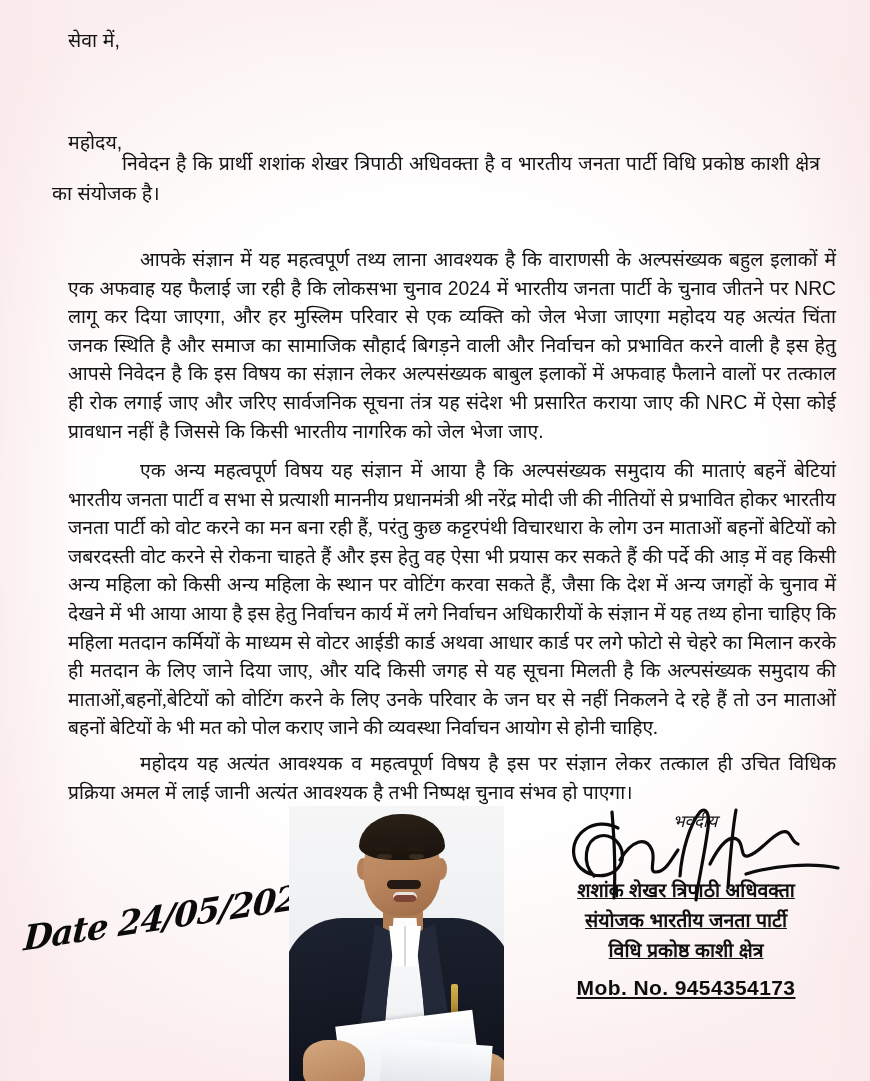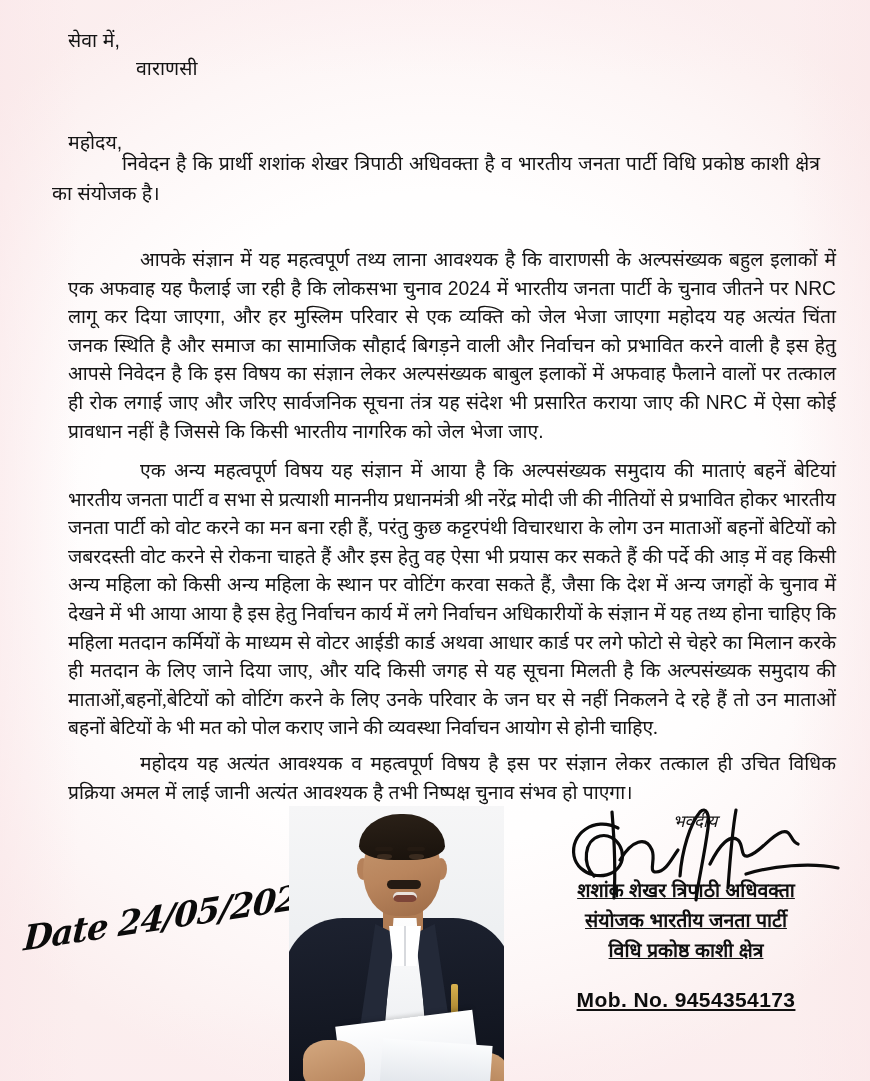--- a/index.html
+++ b/index.html
@@ -146,21 +146,21 @@
     line-height: 30px;
     font-weight: 700;
     color: #101010;
     white-space: nowrap;
   }
   .sign-mob {
     font-size: 21px;
     line-height: 30px;
     font-weight: 700;
     color: #0d0d0d;
-    margin-top: 20px;
+    margin-top: 8px;
     letter-spacing: 0.4px;
   }
 
   
   .photo-inset {
     position: absolute;
     left: 289px;
     top: 806px;
     width: 215px;
     height: 275px;
@@ -291,21 +291,20 @@
 </head>
 <body>
 
 <div class="page">
   <div class="paper-texture"></div>
 
   <div class="doc-body">
 
     <div class="addr-block">
       <div class="line">सेवा में,</div>
-      <div class="line indent1">वाराणसी</div>
     </div>
 
     <div class="salutation">महोदय,</div>
 
     <div class="intro-para"><span class="first-indent"></span><span>निवेदन है कि प्रार्थी शशांक शेखर त्रिपाठी अधिवक्ता  है व भारतीय जनता पार्टी विधि प्रकोष्ठ  काशी क्षेत्र का संयोजक है।</span></div>
 
     <div class="para" id="para-1"><span class="first-indent"></span><span>आपके संज्ञान में यह महत्वपूर्ण तथ्य लाना आवश्यक है कि वाराणसी के अल्पसंख्यक बहुल इलाकों में  एक अफवाह यह फैलाई जा रही है कि लोकसभा चुनाव 2024 में भारतीय जनता पार्टी के चुनाव जीतने पर NRC लागू कर दिया जाएगा, और हर मुस्लिम परिवार से एक व्यक्ति को जेल भेजा जाएगा महोदय यह अत्यंत चिंता जनक  स्थिति है और समाज का सामाजिक सौहार्द  बिगड़ने वाली और निर्वाचन को प्रभावित करने वाली है इस हेतु आपसे निवेदन है कि इस विषय का संज्ञान लेकर अल्पसंख्यक बाबुल इलाकों में अफवाह फैलाने वालों पर तत्काल ही रोक लगाई जाए और जरिए सार्वजनिक सूचना तंत्र यह संदेश भी प्रसारित कराया जाए की NRC में ऐसा कोई प्रावधान नहीं है जिससे कि किसी भारतीय नागरिक को जेल भेजा जाए.</span></div>
 
     <div class="para" id="para-2"><span class="first-indent"></span><span>एक अन्य महत्वपूर्ण विषय यह संज्ञान में आया है कि अल्पसंख्यक समुदाय की माताएं बहनें बेटियां भारतीय जनता पार्टी व सभा से प्रत्याशी माननीय  प्रधानमंत्री श्री नरेंद्र मोदी जी की नीतियों से प्रभावित होकर भारतीय जनता पार्टी को वोट करने का मन बना रही हैं, परंतु कुछ कट्टरपंथी विचारधारा के लोग उन माताओं बहनों बेटियों को जबरदस्ती वोट करने से रोकना चाहते हैं और इस हेतु वह ऐसा भी प्रयास कर सकते हैं की पर्दे की आड़ में वह किसी अन्य महिला को किसी अन्य महिला के स्थान पर वोटिंग करवा सकते हैं, जैसा कि देश में अन्य जगहों के चुनाव में देखने में भी आया आया है  इस हेतु निर्वाचन कार्य में लगे निर्वाचन अधिकारीयों के संज्ञान में यह तथ्य होना चाहिए कि महिला मतदान कर्मियों के माध्यम से  वोटर आईडी कार्ड अथवा आधार कार्ड पर लगे फोटो से चेहरे का मिलान करके ही मतदान के लिए जाने दिया जाए,  और यदि किसी जगह से यह सूचना मिलती है कि अल्पसंख्यक समुदाय की माताओं,बहनों,बेटियों को वोटिंग करने के लिए उनके परिवार के जन घर से नहीं निकलने दे रहे हैं तो उन माताओं बहनों बेटियों के भी मत को पोल कराए जाने की व्यवस्था निर्वाचन आयोग से होनी चाहिए.</span></div>
 

